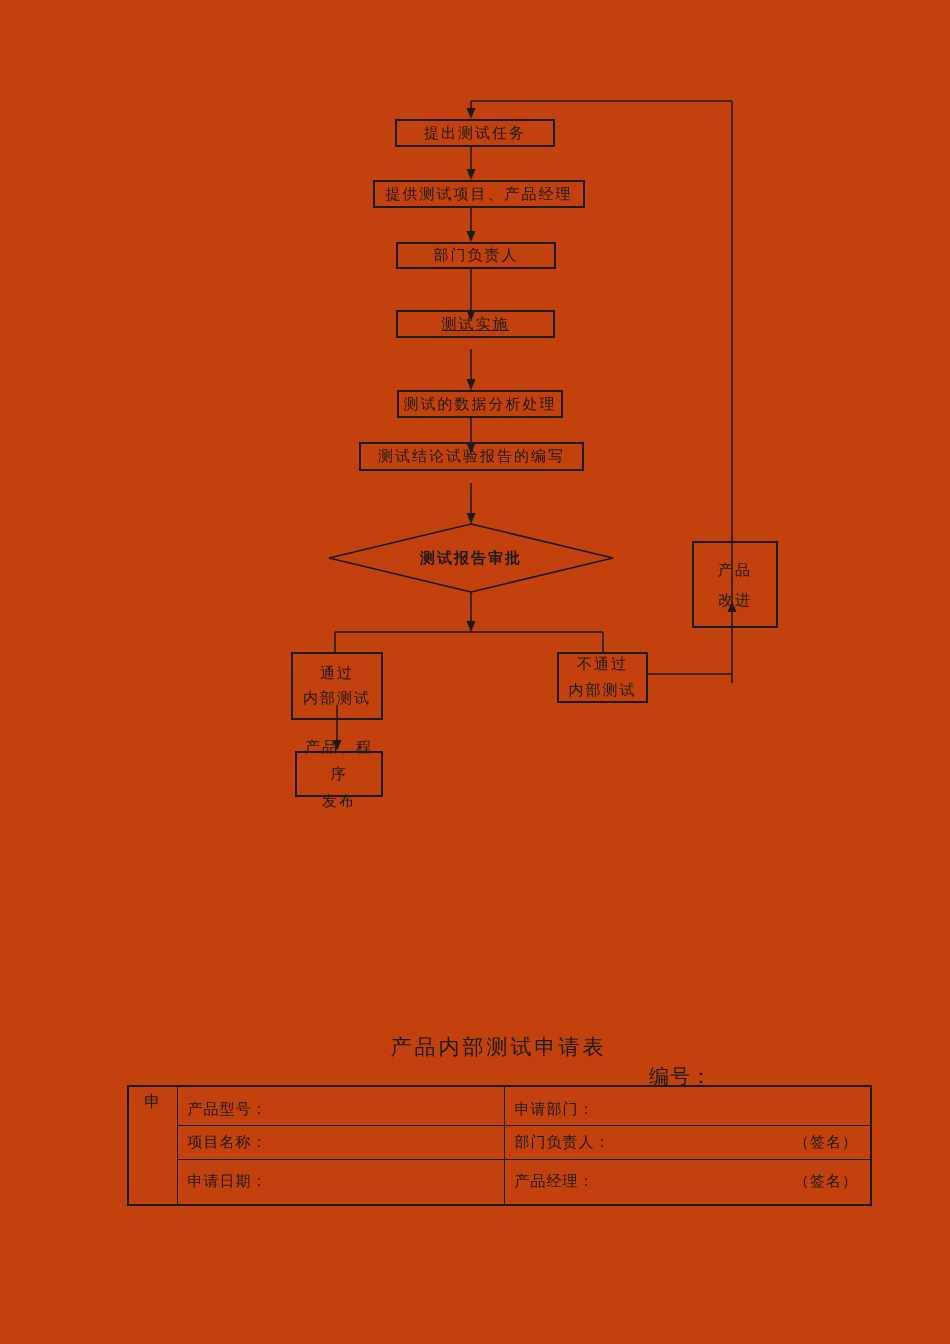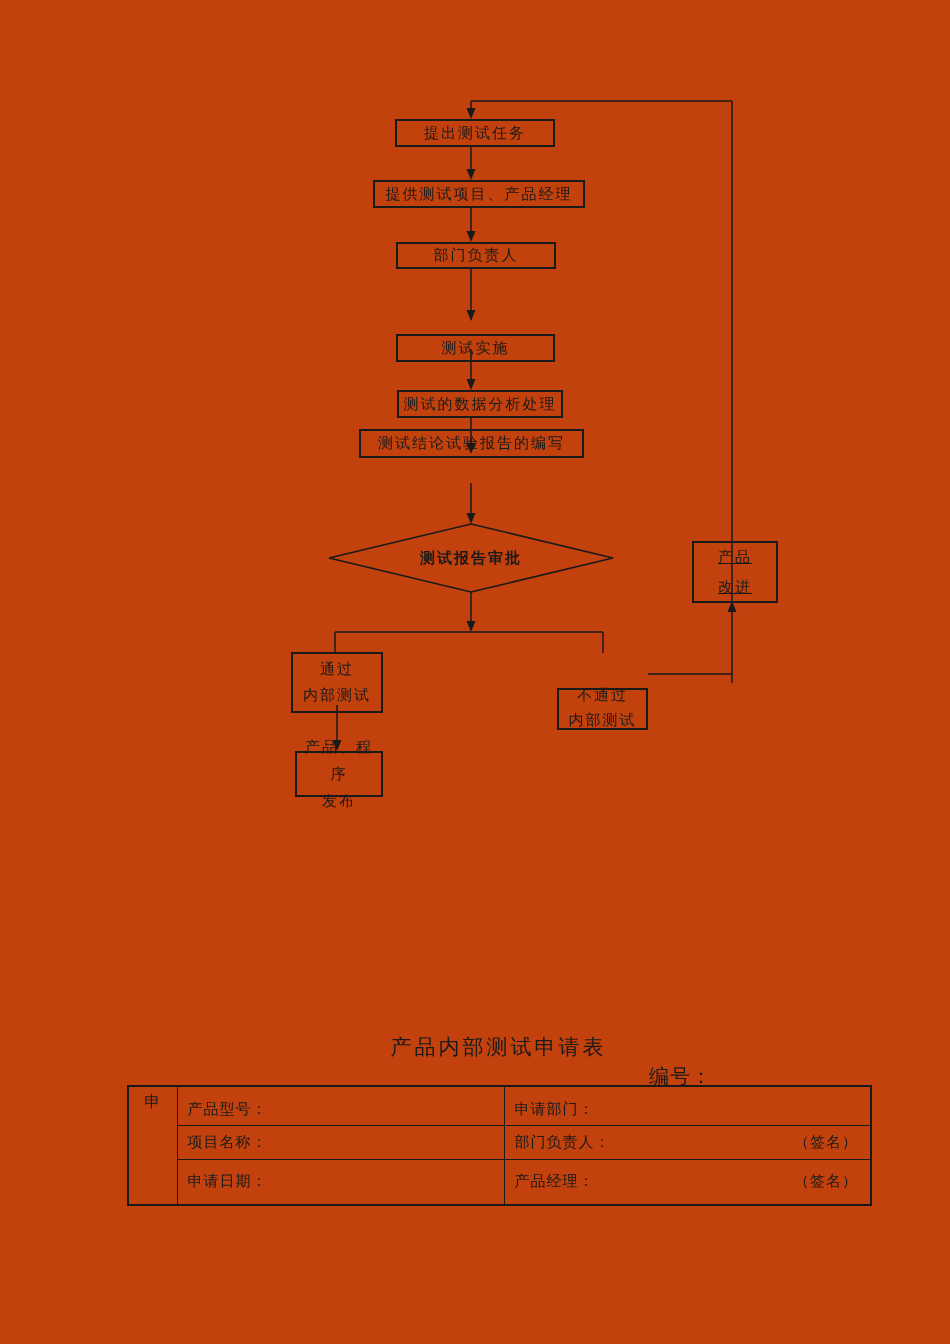--- a/index.html
+++ b/index.html
@@ -53,28 +53,28 @@
     text-align: center;
     font-size: 15px;
     letter-spacing: 2px;
     white-space: pre-line;
     font-weight: bold;
   }
 
   #b1  { left: 395px; top: 119px; width: 160px; height: 28px; }
   #b2  { left: 373px; top: 180px; width: 212px; height: 28px; }
   #b3  { left: 396px; top: 242px; width: 160px; height: 27px; }
-  #b4  { left: 396px; top: 334px; width: 159px; height: 28px; }
+  #b4  { left: 396px; top: 310px; width: 159px; height: 28px; text-decoration: underline; }
   #b5  { left: 397px; top: 390px; width: 166px; height: 28px; }
-  #b6  { left: 359px; top: 429px; width: 225px; height: 29px; }
+  #b6  { left: 359px; top: 442px; width: 225px; height: 29px; }
   #d1  { left: 371px; top: 544px; width: 200px; height: 28px; }
-  #b7  { left: 291px; top: 652px; width: 92px;  height: 61px; line-height: 1.7; }
-  #b8  { left: 557px; top: 688px; width: 91px;  height: 42px; line-height: 1.7; font-family: Liberation Mono, monospace; }
+  #b7  { left: 291px; top: 652px; width: 92px;  height: 68px; line-height: 1.7; }
+  #b8  { left: 557px; top: 652px; width: 91px;  height: 51px; line-height: 1.7; }
   #b9  { left: 295px; top: 751px; width: 88px;  height: 46px; line-height: 1.8; }
-  #b10 { left: 692px; top: 541px; width: 86px;  height: 62px; line-height: 2.0; text-decoration: underline; }
+  #b10 { left: 692px; top: 541px; width: 86px;  height: 87px; line-height: 2.0; }
 
   
   .form-title {
     position: absolute;
     left: 127px; top: 1033px;
     width: 743px;
     text-align: center;
     font-size: 21px;
     letter-spacing: 3px;
     z-index: 2;

